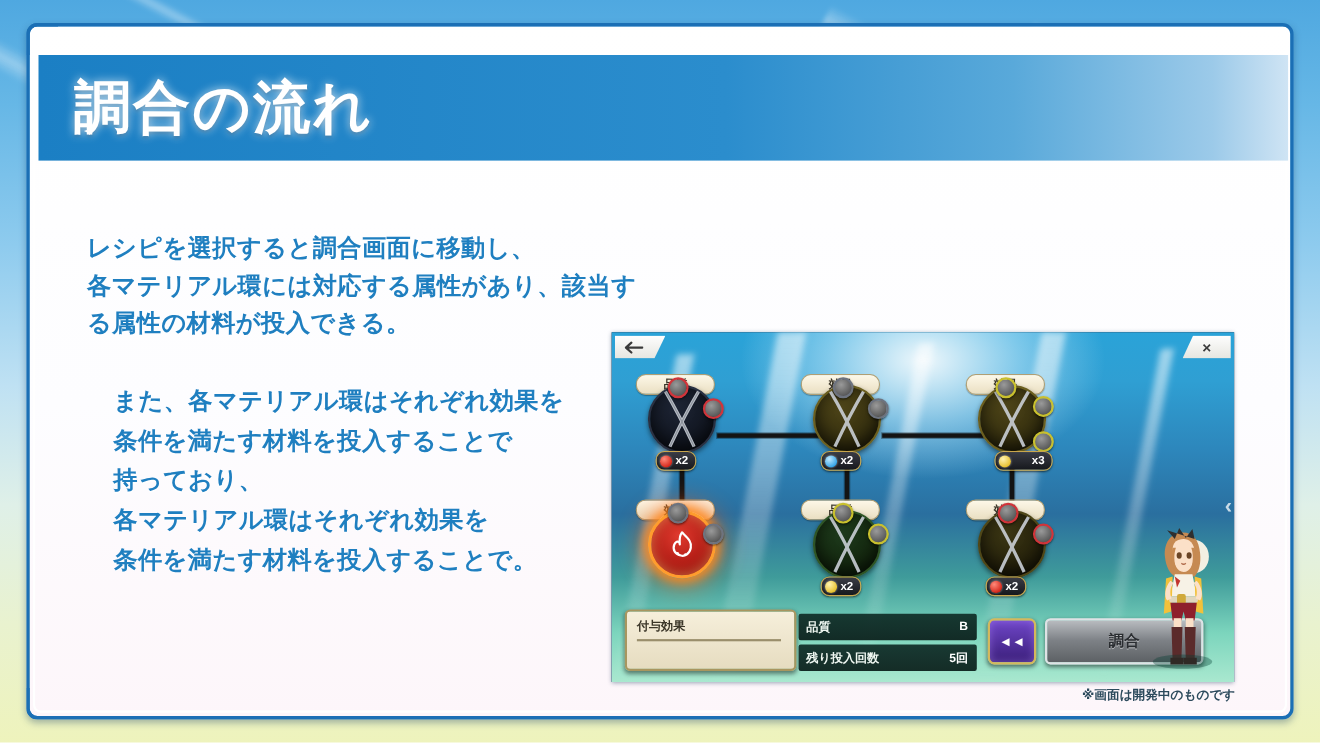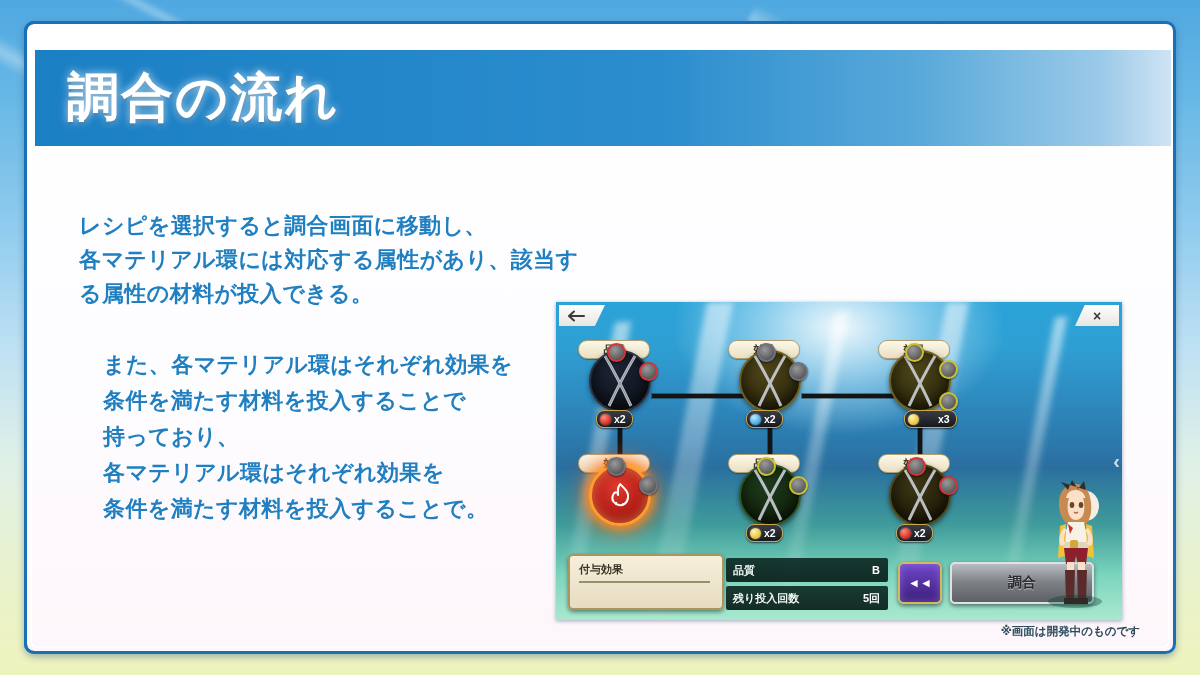--- a/index.html
+++ b/index.html
@@ -396,15 +396,15 @@
         <path d="M22 122 L34 122 L34 128 L22 128 Z" fill="#4a2020"></path>
         <path d="M34 122 L46 122 L46 128 L34 128 Z" fill="#4a2020"></path>
 
         <path d="M22 52 C17 58 16 66 19 70 L23 68 C21 63 22 57 25 54Z" fill="#fbe0c8"></path>
         <path d="M46 52 C51 58 52 66 49 70 L45 68 C47 63 46 57 43 54Z" fill="#fbe0c8"></path>
       </svg>
     </div>
     <span class="side-arrow">‹</span>
   </div>
 
-  <div class="note-dev" style="right:33px;top:600px;">※画面は開発中のものです</div>
+  <div class="note-dev" style="right:50px;top:600px;">※画面は開発中のものです</div>
 
 </div>
 
 </body></html>

